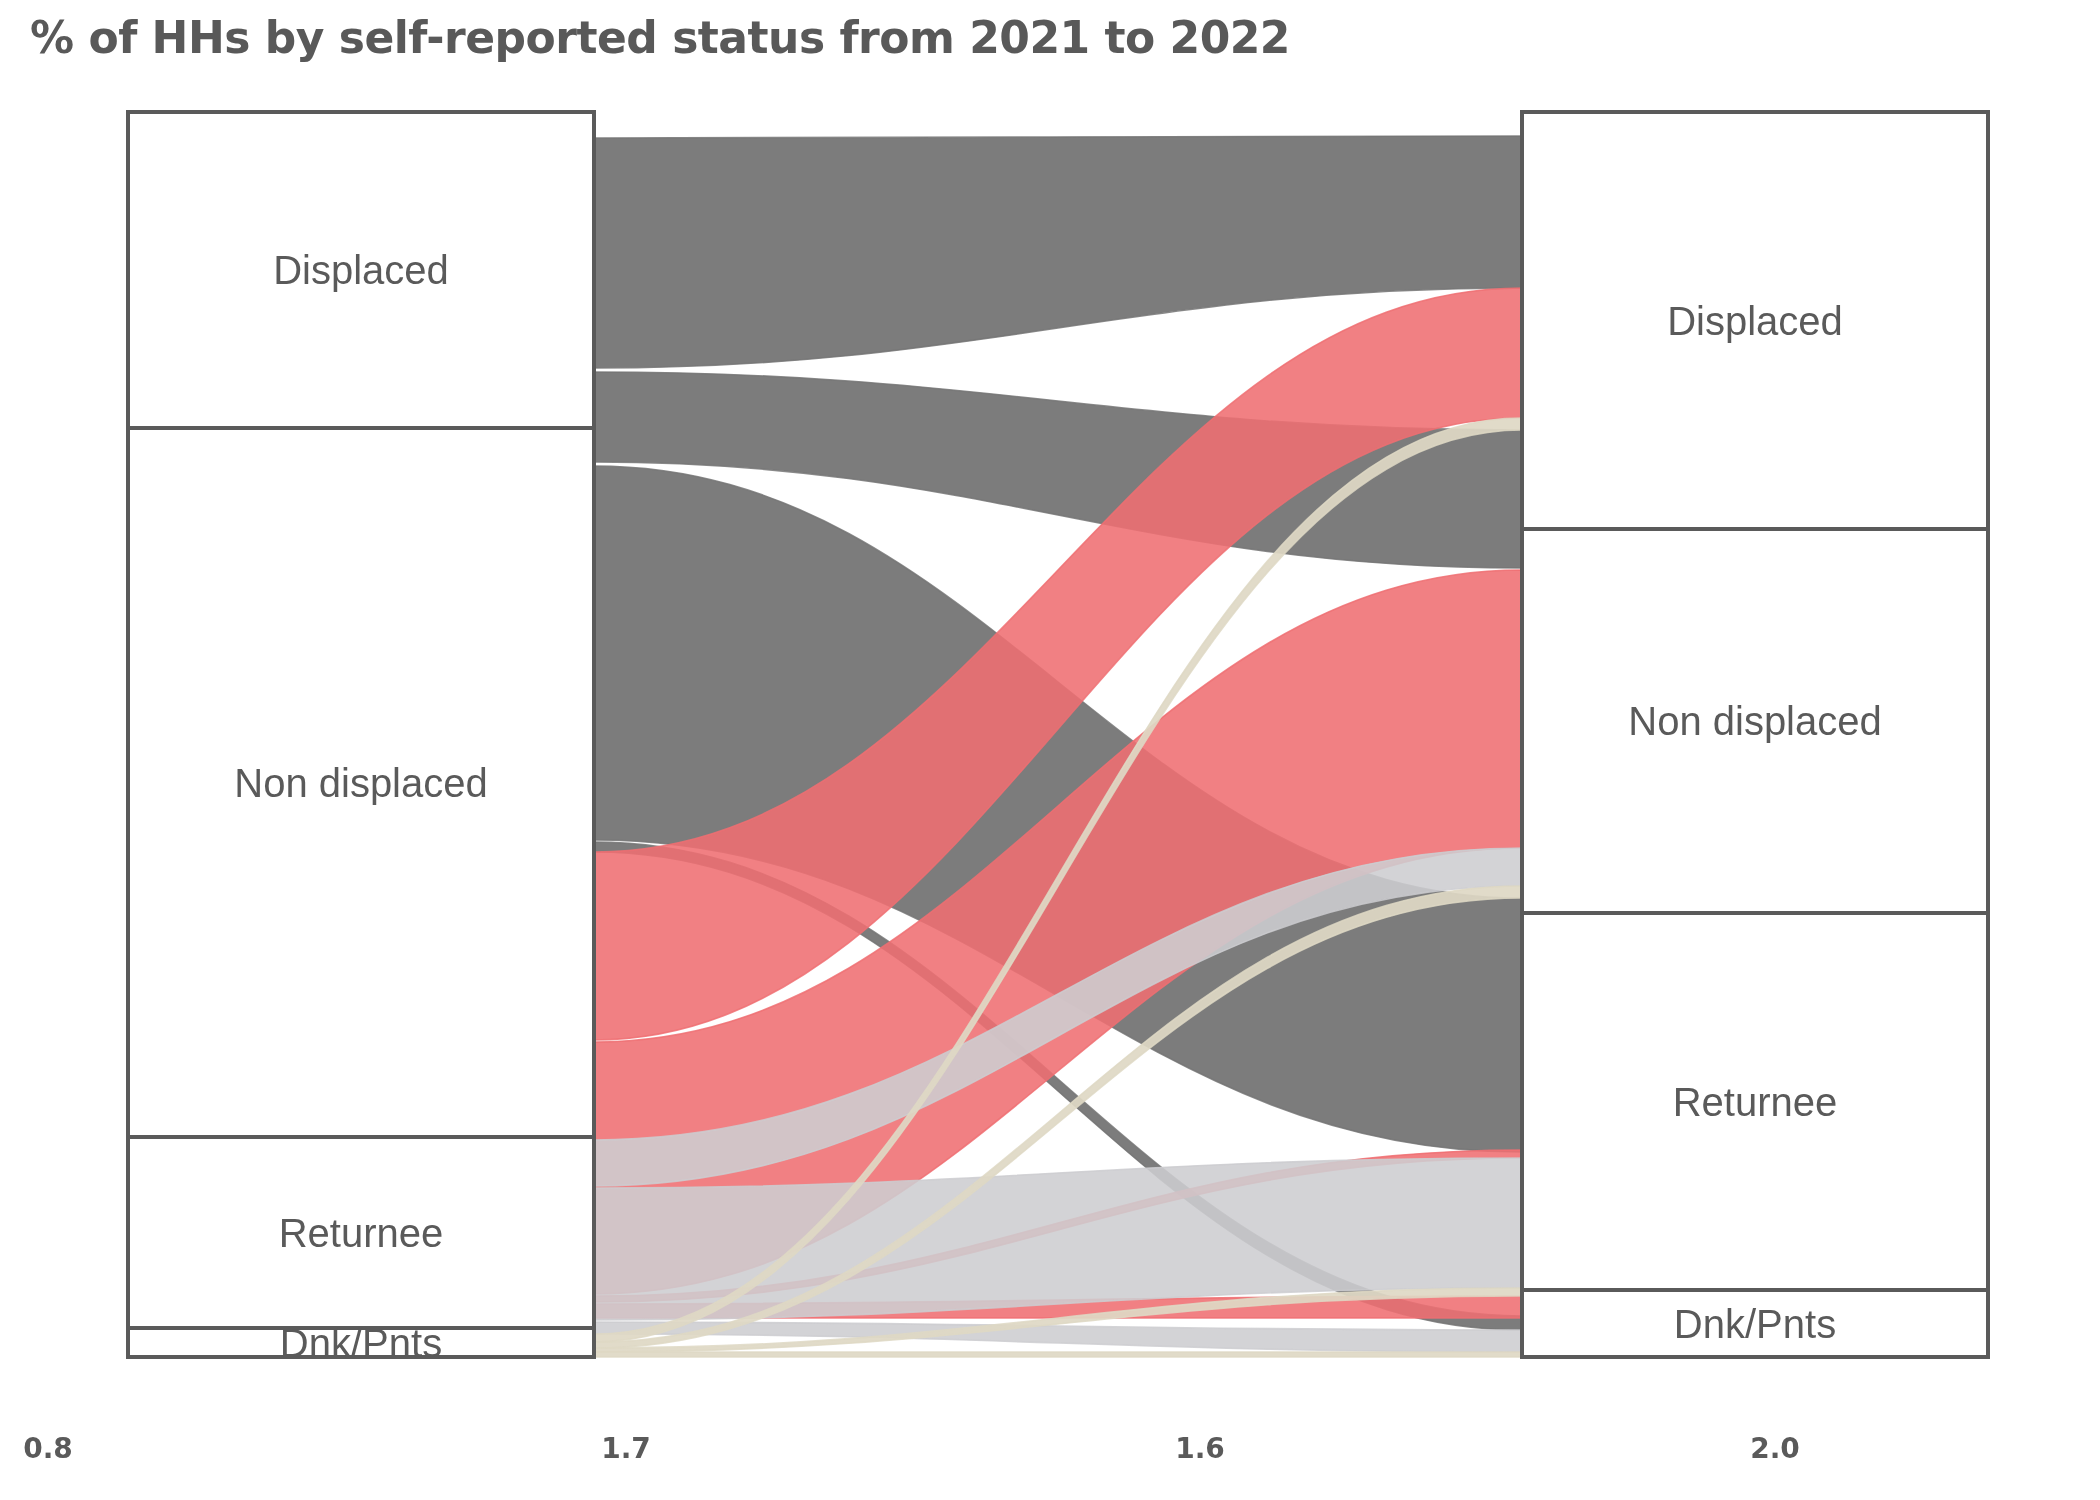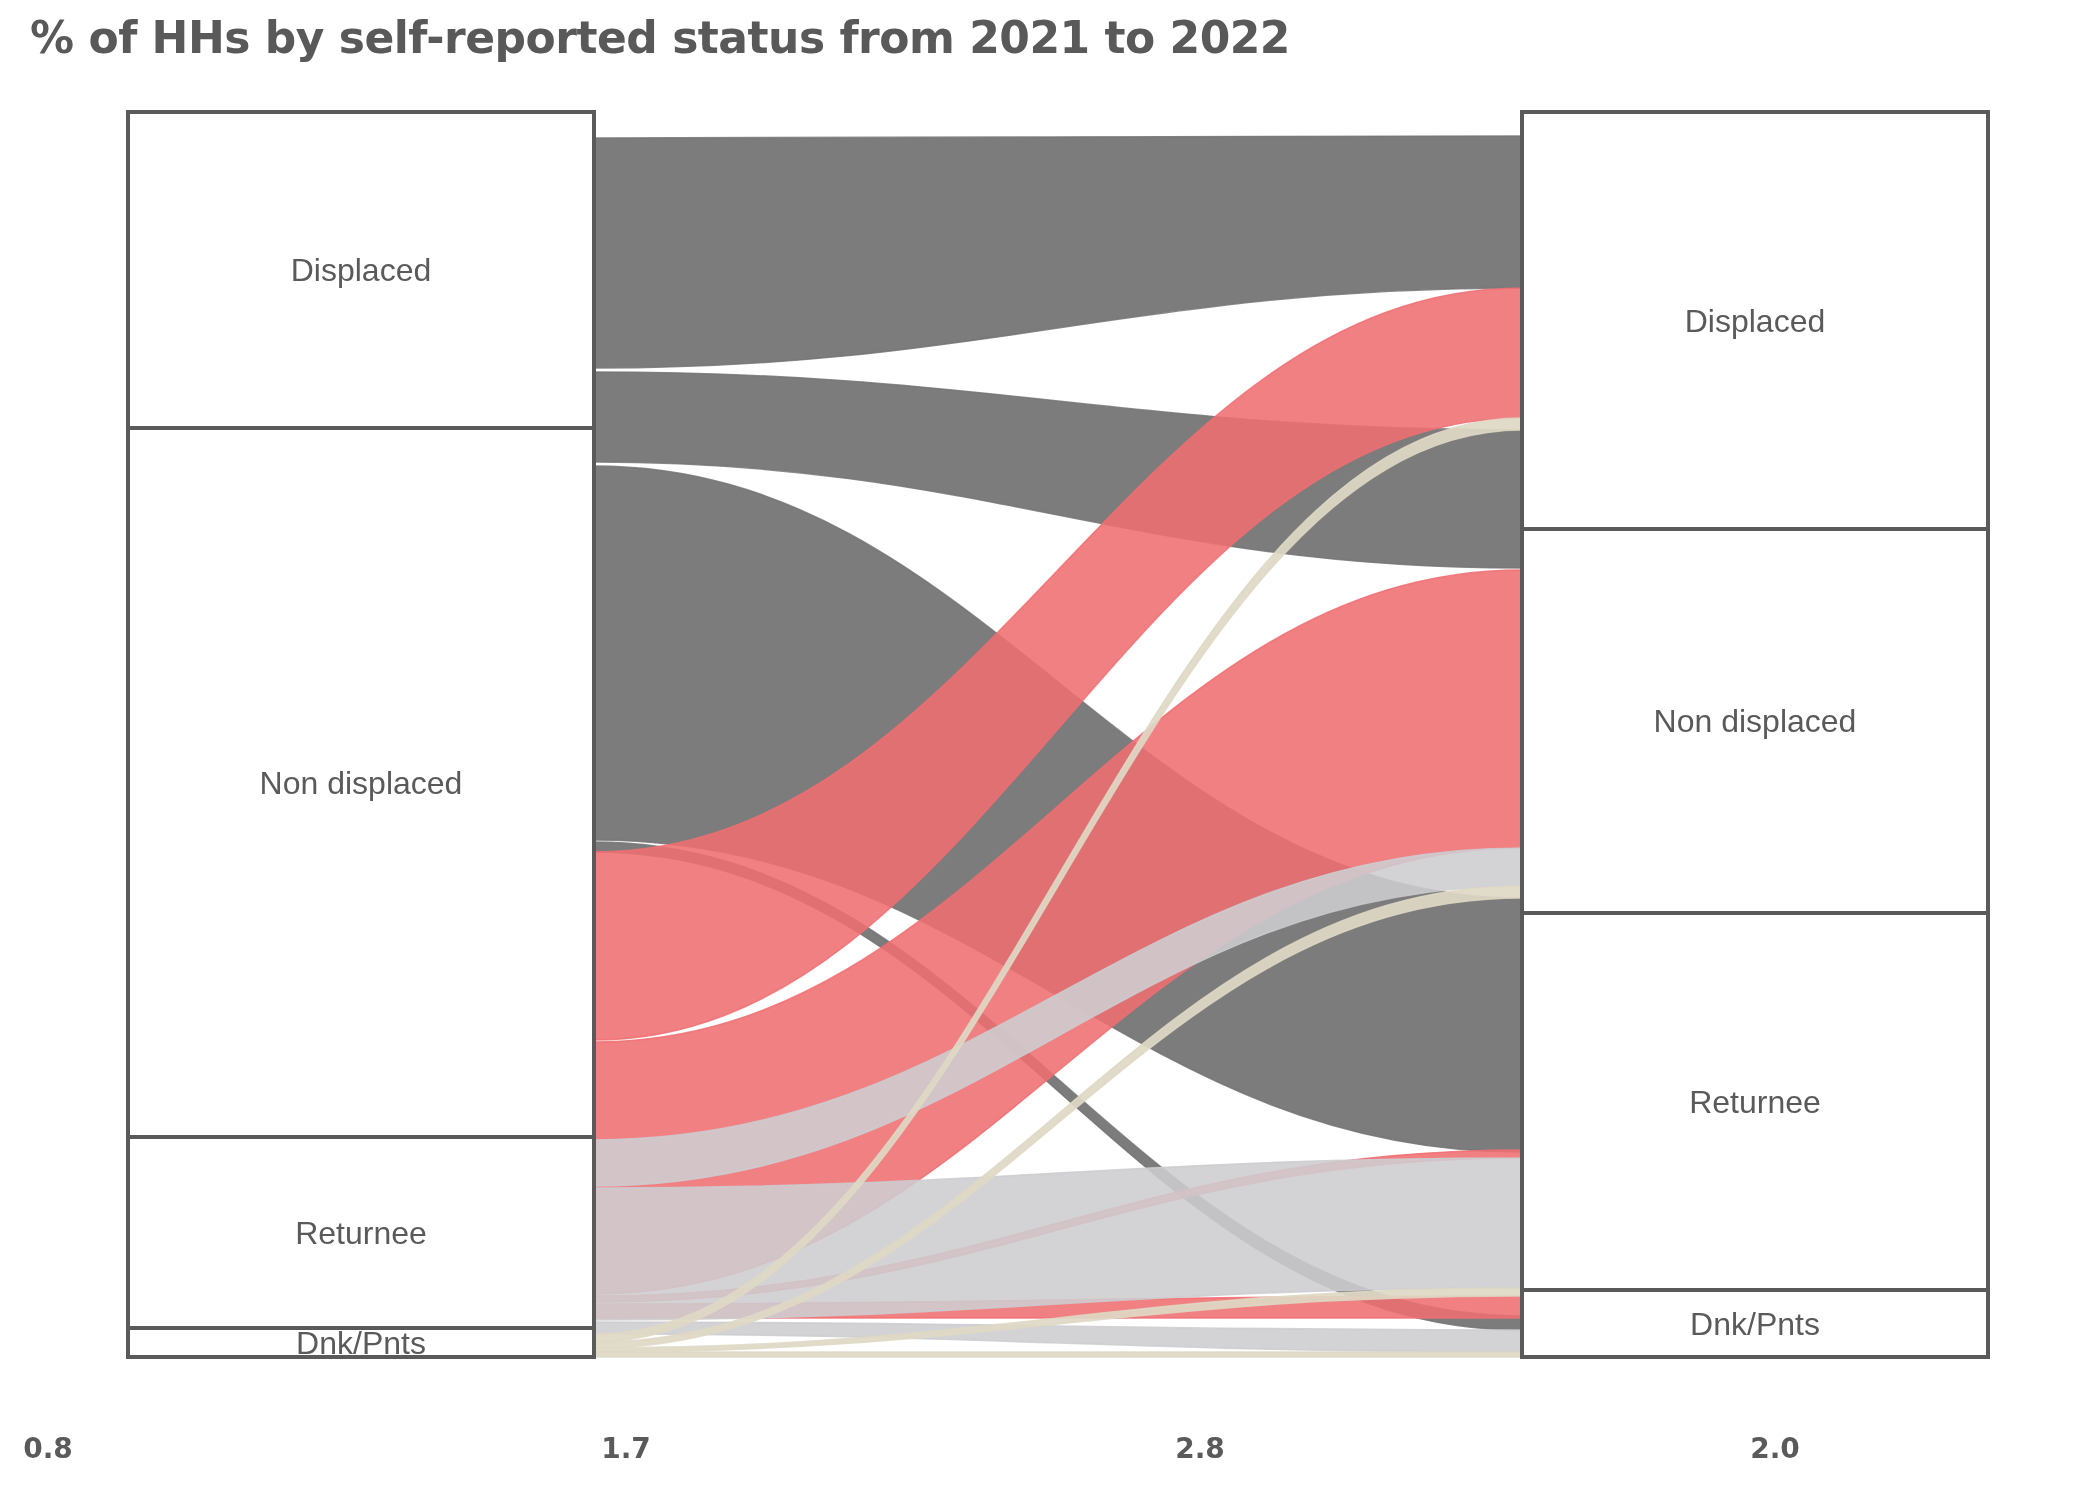--- a/index.html
+++ b/index.html
@@ -36,21 +36,21 @@
 
   #plot-svg {
     position: absolute;
     left: 0;
     top: 0;
   }
 
   .node-label {
     position: absolute;
     font-family: "Liberation Sans", sans-serif;
-    font-size: 32px;
+    font-size: 40px;
     color: #5a5a5a;
     white-space: nowrap;
     transform: translate(-50%, -50%);
     pointer-events: none;
   }
 
   .axis-tick {
     position: absolute;
     font-family: "DejaVu Sans", sans-serif;
     font-weight: bold;
@@ -103,17 +103,17 @@
       <div class="node-label" style="left: 361px; top: 1232.5px;">Returnee</div>
       <div class="node-label" style="left: 361px; top: 1342.5px;">Dnk/Pnts</div>
       <div class="node-label" style="left: 1755px; top: 320.5px;">Displaced</div>
       <div class="node-label" style="left: 1755px; top: 721px;">Non displaced</div>
       <div class="node-label" style="left: 1755px; top: 1101.5px;">Returnee</div>
       <div class="node-label" style="left: 1755px; top: 1323.5px;">Dnk/Pnts</div>
     </div>
   <div id="axis-layer">
       <div class="axis-tick" style="left: 48px; top: 1432px;">0.8</div>
       <div class="axis-tick" style="left: 626px; top: 1432px;">1.7</div>
-      <div class="axis-tick" style="left: 1200px; top: 1432px;">2.8</div>
+      <div class="axis-tick" style="left: 1200px; top: 1432px;">1.6</div>
       <div class="axis-tick" style="left: 1775px; top: 1432px;">2.0</div>
     </div>
 
 </div>
 
 </body></html>

